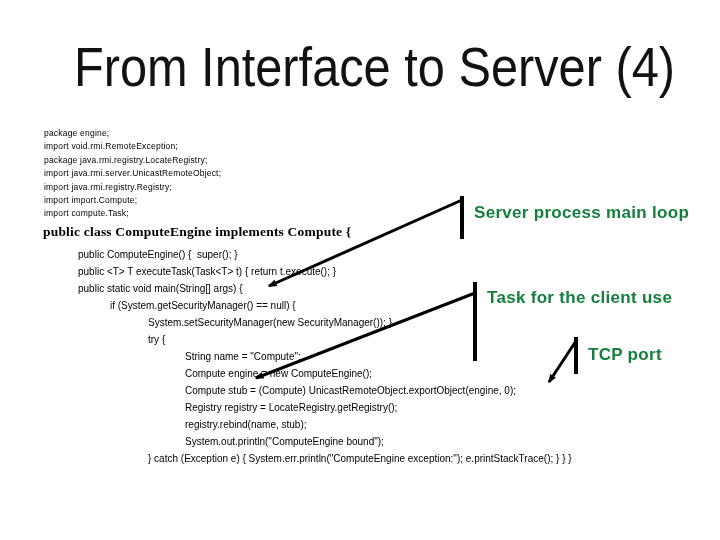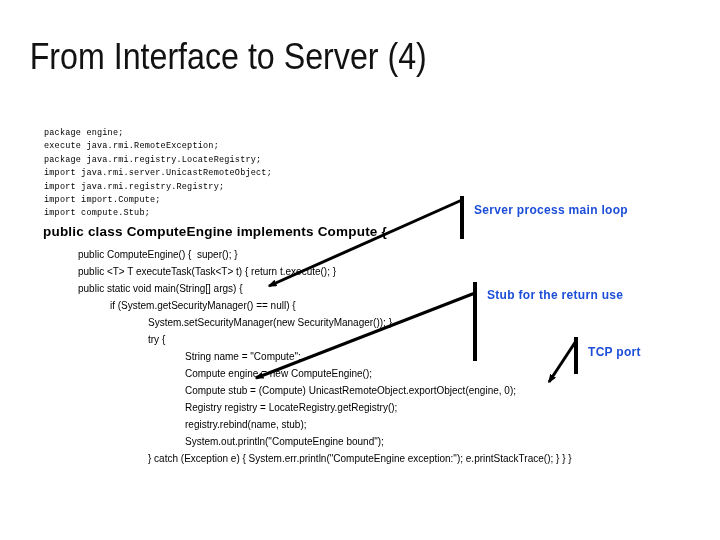--- a/index.html
+++ b/index.html
@@ -8,42 +8,41 @@
     background: #ffffff;
     font-family: "Liberation Sans", sans-serif;
     color: #000;
     overflow: hidden;
   }
   .slide { position: relative; width: 720px; height: 540px; background: #ffffff; }
 
   .title {
     position: absolute;
     top: 38px; left: 0; width: 720px;
-    text-align: left;
-    font-size: 37px;
+    text-align: right;
+    font-size: 56px;
     line-height: 1.05;
     color: #121212;
     white-space: nowrap;
   }
   .title .tscale { display: inline-block; transform: scaleX(0.87); transform-origin: center; }
 
   .imports {
     position: absolute;
     left: 44px; top: 127px;
     font-size: 8.5px;
     line-height: 13.4px;
     letter-spacing: 0.2px;
     white-space: pre;
-    font-family: Liberation Mono, monospace;
   }
 
   .class-line {
     position: absolute;
     left: 43px; top: 224px;
-    font-family: Liberation Sans, sans-serif;
+    font-family: Liberation Serif, serif;
     font-weight: 600;
     font-size: 13.5px;
     letter-spacing: 0.2px;
     white-space: pre;
   }
 
   .code-body {
     position: absolute;
     left: 44px; top: 246px;
     font-size: 10px;
@@ -58,39 +57,39 @@
 
   .overlay {
     position: absolute; left: 0; top: 0;
     width: 720px; height: 540px;
     pointer-events: none;
   }
 
   .callout-label {
     position: absolute;
     font-weight: bold;
-    font-size: 12px;
+    font-size: 17px;
     letter-spacing: 0.3px;
     white-space: nowrap;
-    color: #1d4ed8;
+    color: #15803d;
   }
   .label-1 { left: 474px; top: 203px; }
   .label-2 { left: 487px; top: 288px; }
   .label-3 { left: 588px; top: 345px; }
 </style>
 </head>
 <body>
 
 <div class="slide">
 
   <div class="title">
     <span class="tscale">From Interface to Server (4)</span>
   </div>
 
-  <div class="imports"><div>package engine;</div><div>execute java.rmi.RemoteException;</div><div>package java.rmi.registry.LocateRegistry;</div><div>import java.rmi.server.UnicastRemoteObject;</div><div>import java.rmi.registry.Registry;</div><div>import import.Compute;</div><div>import compute.Stub;</div></div>
+  <div class="imports"><div>package engine;</div><div>import void.rmi.RemoteException;</div><div>package java.rmi.registry.LocateRegistry;</div><div>import java.rmi.server.UnicastRemoteObject;</div><div>import java.rmi.registry.Registry;</div><div>import import.Compute;</div><div>import compute.Task;</div></div>
 
   <div class="class-line">public class ComputeEngine implements Compute {</div>
 
   <div class="code-body"><div class="code-line ind1">public ComputeEngine() {  super(); }</div><div class="code-line ind1">public &lt;T&gt; T executeTask(Task&lt;T&gt; t) { return t.execute(); }</div><div class="code-line ind1">public static void main(String[] args) {</div><div class="code-line ind2">if (System.getSecurityManager() == null) {</div><div class="code-line ind3">System.setSecurityManager(new SecurityManager()); }</div><div class="code-line ind3">try {</div><div class="code-line ind4">String name = "Compute";</div><div class="code-line ind4">Compute engine = new ComputeEngine();</div><div class="code-line ind4">Compute stub = (Compute) UnicastRemoteObject.exportObject(engine, 0);</div><div class="code-line ind4">Registry registry = LocateRegistry.getRegistry();</div><div class="code-line ind4">registry.rebind(name, stub);</div><div class="code-line ind4">System.out.println("ComputeEngine bound");</div><div class="code-line ind3">} catch (Exception e) { System.err.println("ComputeEngine exception:"); e.printStackTrace(); } } }</div></div>
 
   <svg class="overlay" width="720" height="540" viewBox="0 0 720 540" xmlns="http://www.w3.org/2000/svg">
     <defs>
       <marker id="ah" markerWidth="9" markerHeight="7" refX="7.5" refY="3.5" orient="auto" markerUnits="userSpaceOnUse">
         <path d="M0,0 L9,3.5 L0,7 z" fill="#000"></path>
       </marker>
@@ -100,16 +99,16 @@
     <line x1="462" y1="196" x2="462" y2="239" stroke="#000" stroke-width="4"></line>
 
     <line x1="475" y1="293" x2="256" y2="378" stroke="#000" stroke-width="3" marker-end="url(#ah)"></line>
     <line x1="475" y1="282" x2="475" y2="361" stroke="#000" stroke-width="4"></line>
 
     <line x1="576" y1="341" x2="549" y2="382" stroke="#000" stroke-width="3" marker-end="url(#ah)"></line>
     <line x1="576" y1="337" x2="576" y2="374" stroke="#000" stroke-width="4"></line>
   </svg>
 
   <div class="callout-label label-1">Server process main loop</div>
-  <div class="callout-label label-2">Stub for the return use</div>
+  <div class="callout-label label-2">Task for the client use</div>
   <div class="callout-label label-3">TCP port</div>
 
 </div>
 
 </body></html>

